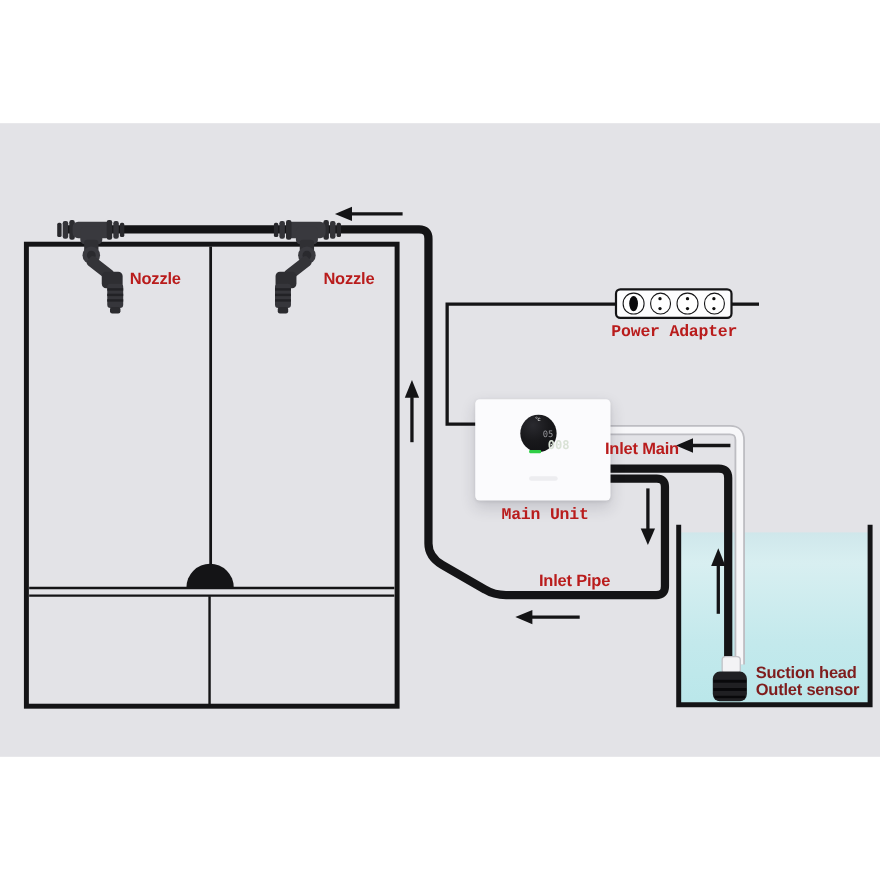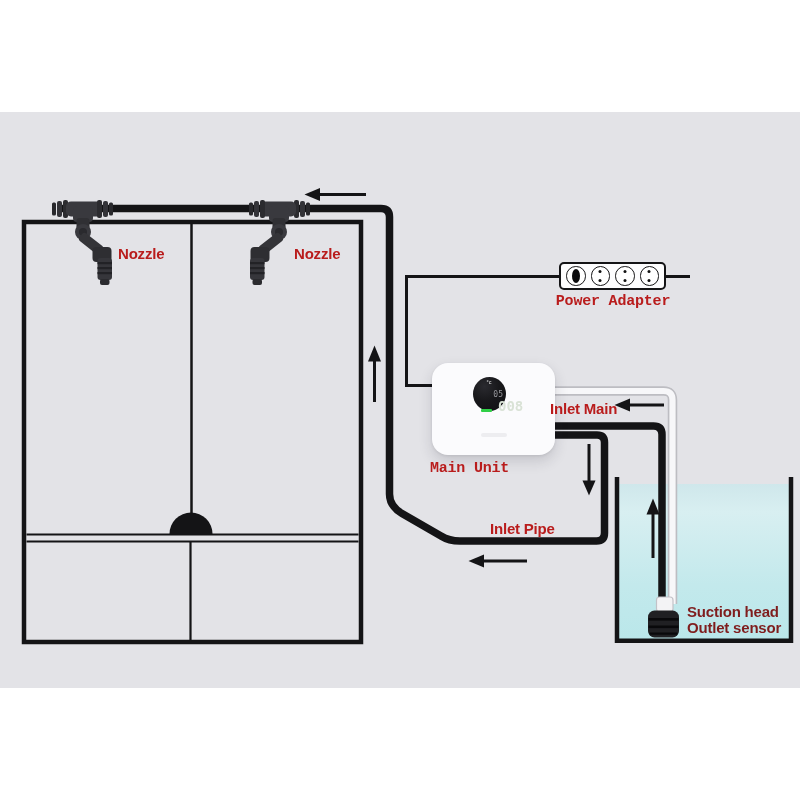--- a/index.html
+++ b/index.html
@@ -6,29 +6,29 @@
   .stage{position:relative;width:800px;height:800px;overflow:hidden;
          font-family:"Liberation Sans",sans-serif;background:#ffffff;}
   .canvas-band{position:absolute;left:0;top:112px;width:800px;height:576px;background:#e3e3e7;}
   svg.art{position:absolute;left:0;top:0;width:800px;height:800px;}
 
   .lbl{position:absolute;font-weight:700;font-size:15px;color:#b91c1c;letter-spacing:-0.2px;white-space:nowrap;}
   .lbl.center{text-align:center;font-family:Liberation Mono, monospace;}
 
   
   .main-unit{position:absolute;left:432px;top:363px;width:123px;height:92px;background:#fbfbfd;
-             border-radius:16px;box-shadow:0 6px 14px rgba(40,40,55,.16),0 1px 3px rgba(0,0,0,.08);}
+             border-radius:4px;box-shadow:0 6px 14px rgba(40,40,55,.16),0 1px 3px rgba(0,0,0,.08);}
   .display{position:absolute;left:41px;top:14px;width:33px;height:34px;border-radius:50%;
            background:radial-gradient(circle at 35% 28%,#2a2a2f 0%,#18181b 45%,#0f0f12 100%);}
   .d-ico{position:absolute;left:13px;top:3px;width:6px;line-height:5px;font-size:5.5px;color:#e8e8e8;
          word-break:break-all;text-align:center;}
   .d-small{position:absolute;right:3px;top:12.5px;font-family:"DejaVu Sans Mono",monospace;
            font-size:8px;color:#97979c;}
   .d-main{position:absolute;left:7px;top:20.5px;font-family:"DejaVu Sans Mono",monospace;
-          font-weight:700;font-size:14px;color:#d9e2d6;padding-left:18px;}
+          font-weight:700;font-size:11px;color:#d9e2d6;padding-left:18px;}
   .d-bar{position:absolute;left:8px;top:31.5px;width:11px;height:3px;background:#2fcf46;border-radius:1px;}
   .brand-mark{position:absolute;left:49px;top:70px;width:26px;height:3.5px;background:#ededf0;border-radius:2px;}
 
   
   .power-strip{position:absolute;left:559px;top:262px;width:107px;height:28px;box-sizing:border-box;
                background:#fdfdfe;border:2.6px solid #141416;border-radius:5px;
                display:flex;align-items:center;justify-content:space-evenly;}
   .socket{position:relative;width:19.5px;height:19.5px;box-sizing:border-box;border:1.9px solid #141416;
           border-radius:50%;background:#ffffff;}
   .socket.plugged::after{content:"";position:absolute;left:4.5px;right:4.5px;top:1.3px;bottom:1.3px;
@@ -156,20 +156,20 @@
       </div>
     <div class="socket">
         <span class="pin t"></span>
         <span class="pin b"></span>
       </div>
   </div>
 
   <div class="lbl" style="left:118px;top:245px;">Nozzle</div>
   <div class="lbl" style="left:294px;top:245px;">Nozzle</div>
   <div class="lbl center" style="left:538px;top:293px;width:150px;">Power Adapter</div>
-  <div class="lbl center" style="left:406px;top:460px;width:127px;">Main Unit</div>
+  <div class="lbl center" style="left:432px;top:460px;width:127px;">Main Unit</div>
   <div class="lbl" style="left:550px;top:400px;">Inlet Main</div>
   <div class="lbl" style="left:490px;top:520px;">Inlet Pipe</div>
   <div class="suction-lbl">
     <div>Suction head</div>
     <div>Outlet sensor</div>
   </div>
 </div>
 
 </body></html>

